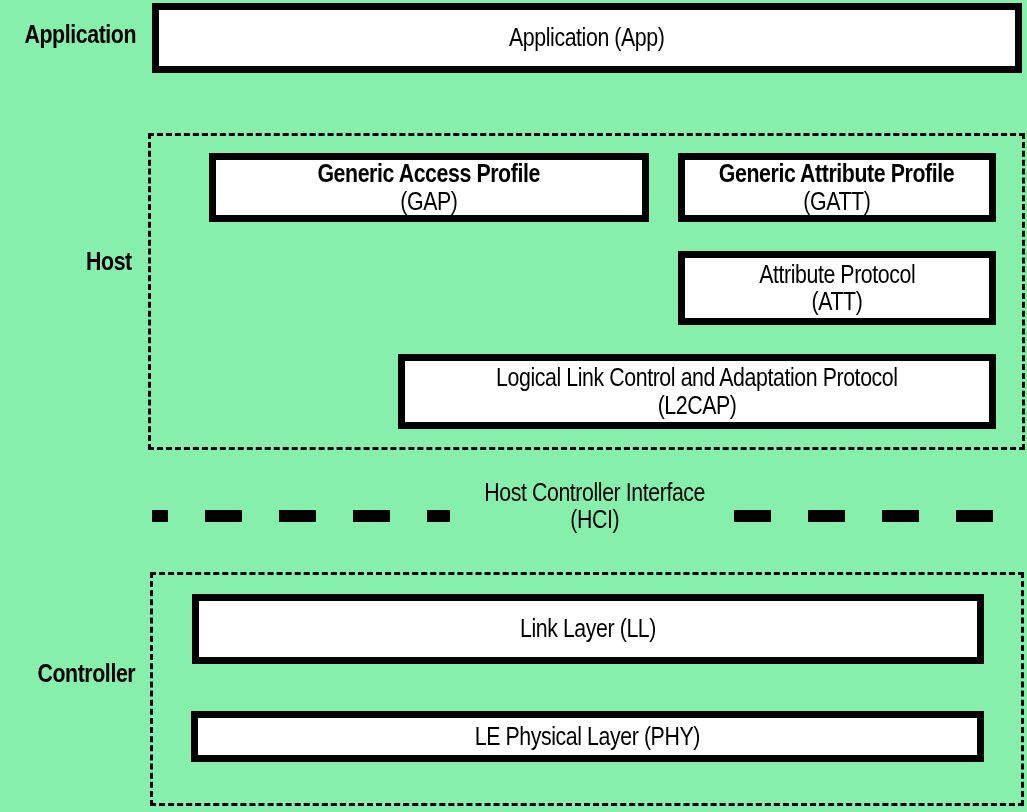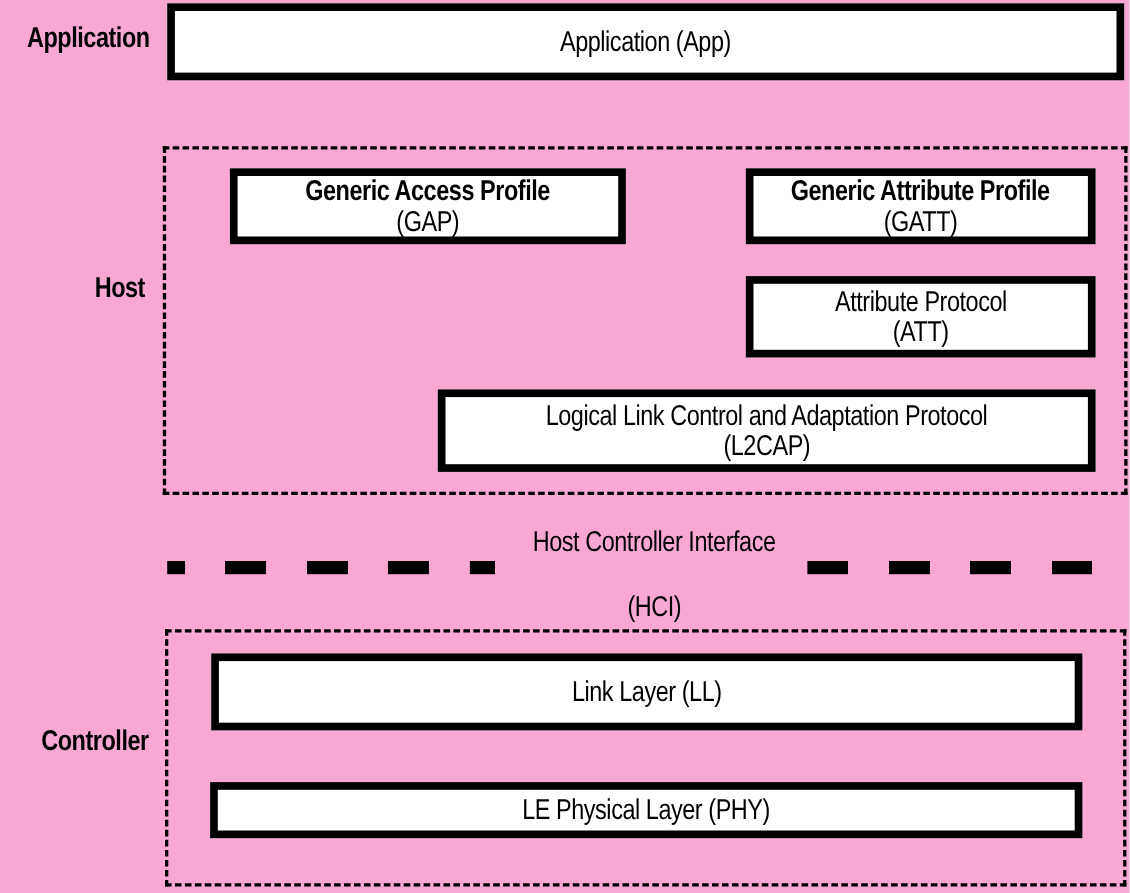--- a/index.html
+++ b/index.html
@@ -5,21 +5,21 @@
   * { margin: 0; padding: 0; box-sizing: border-box; }
   html, body { background: #ffffff; }
   body {
     font-family: "Liberation Sans", sans-serif;
     color: #000000;
   }
   .canvas {
     position: relative;
     width: 1027px;
     height: 812px;
-    background: #f9a8d4;
+    background: #86efac;
     overflow: hidden;
   }
   
   .txt {
     display: inline-block;
     font-size: 26px;
     line-height: 1.05;
     letter-spacing: -0.5px;
     transform: scaleX(0.82);
     transform-origin: 50% 50%;
@@ -51,31 +51,30 @@
     position: absolute;
     height: 12px;
     background: repeating-linear-gradient(90deg, #000000 0 37px, transparent 37px 74px);
   }
   .hci-text {
     position: absolute;
     text-align: center;
     display: flex;
     flex-direction: column;
     align-items: center;
-    gap: 32px;
   }
 
   
   #label-application { left: 0px;  top: 21px;  width: 118px; }
   #label-host        { left: 0px;  top: 248px; width: 132px; }
   #label-controller  { left: 0px;  top: 660px; width: 135px; }
 
   #app-box   { left: 152px; top: 3px;   width: 870px; height: 70px; }
   #host-group{ left: 148px; top: 133px; width: 877px; height: 317px; }
-  #gap-box   { left: 209px; top: 153px; width: 360px; height: 69px; }
+  #gap-box   { left: 209px; top: 153px; width: 440px; height: 69px; }
   #gatt-box  { left: 678px; top: 153px; width: 318px; height: 69px; }
   #smp-box   { left: 312px; top: 251px; width: 336px; height: 73px; }
   #att-box   { left: 678px; top: 251px; width: 318px; height: 74px; }
   #l2cap-box { left: 398px; top: 354px; width: 598px; height: 75px; }
 
   #hci-text-block { left: 445px; top: 479px; width: 300px; }
   #hci-dash-left  { left: 152px; top: 510px; width: 298px; background-position: -21px 0; }
   #hci-dash-right { left: 734px; top: 510px; width: 293px; }
 
   #controller-group { left: 150px; top: 572px; width: 874px; height: 234px; }

